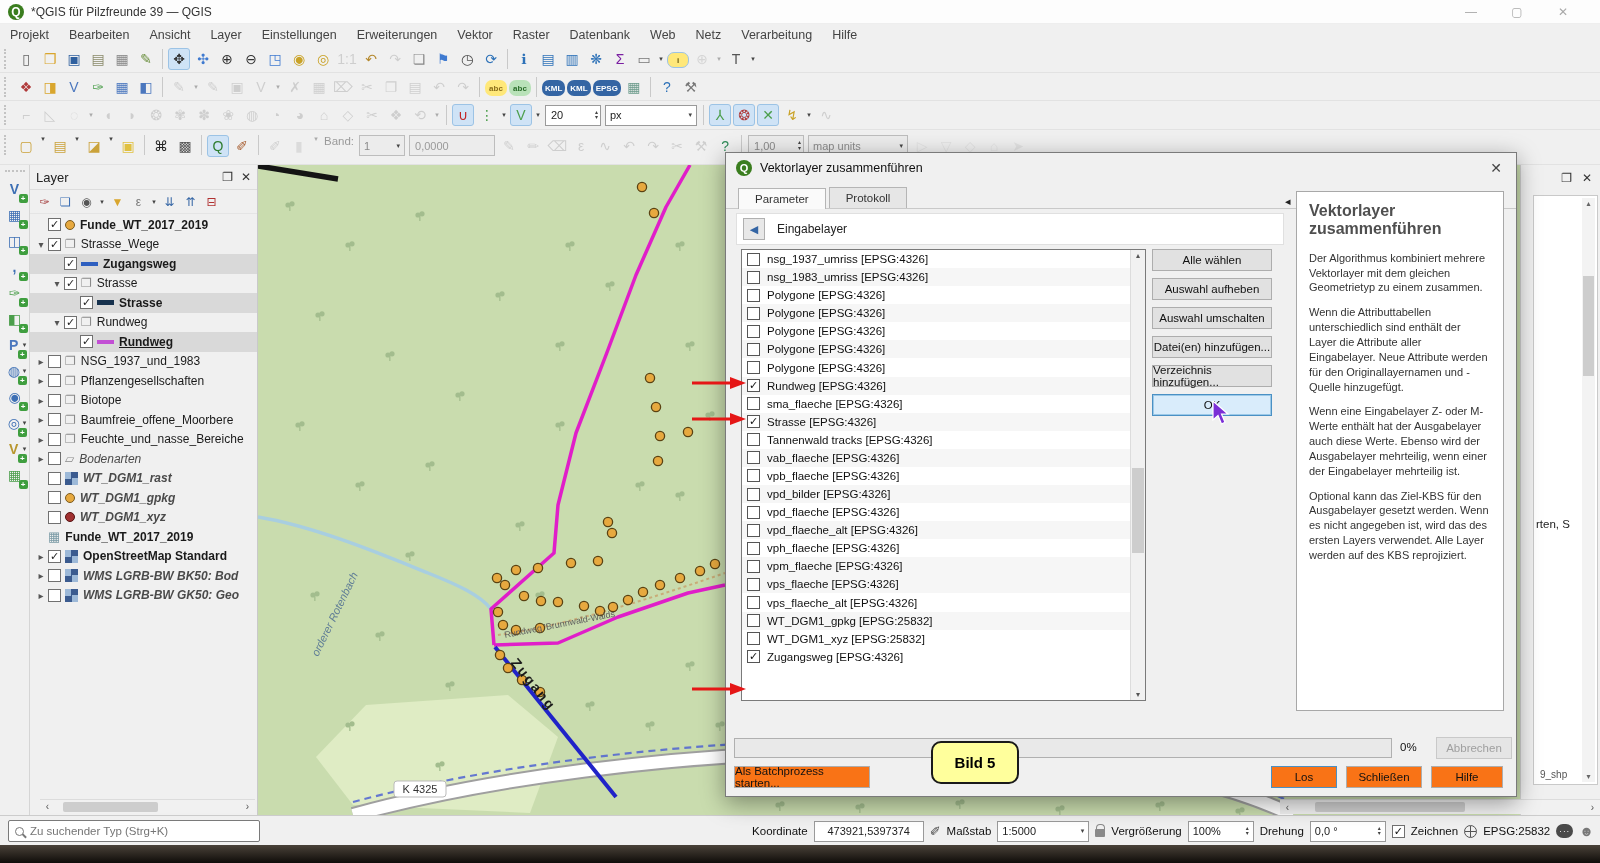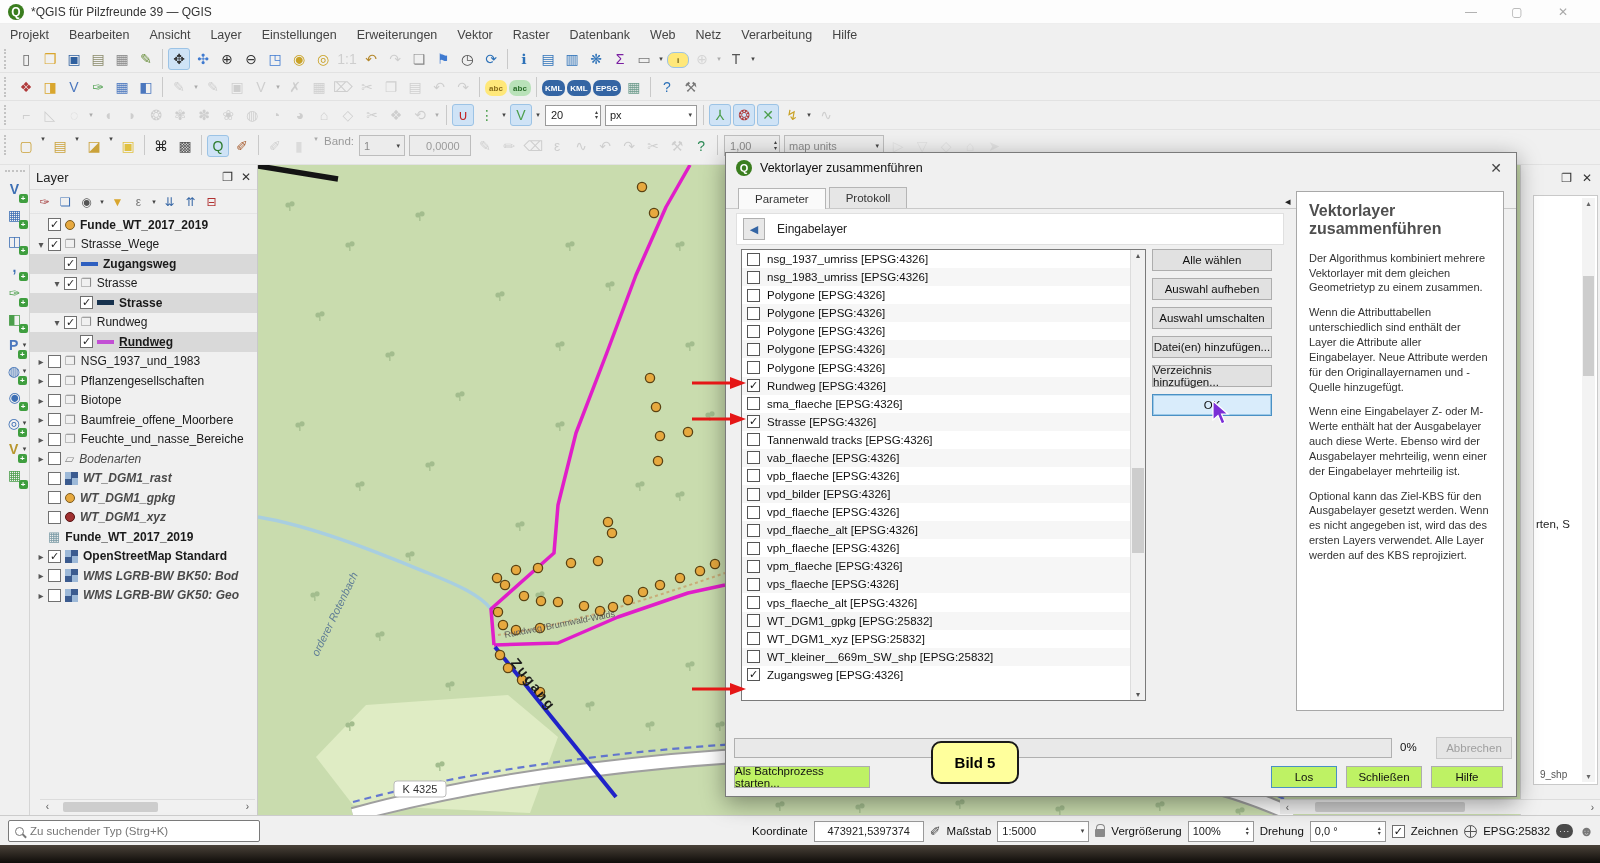--- a/index.html
+++ b/index.html
@@ -25,21 +25,21 @@
   .tb-h{width:6px;height:20px;border-left:2px dotted #c3c3c3;margin:0 4px;flex:none}
   .tb-sep{width:1px;height:20px;background:#c9c9c9;margin:0 4px;flex:none}
   .tb-dd{width:10px;font-size:7px;color:#444;display:flex;align-items:center;justify-content:center;flex:none}
   .tb-dd.d{opacity:.4}
   .tb-spin{height:21px;width:56px;border:1px solid #9a9a9a;background:#fff;font-size:11px;display:flex;align-items:center;justify-content:space-between;padding:0 2px 0 5px;flex:none;margin:0 2px}
   .tb-spin .ar,.sb-spin .ar{font-size:6px;line-height:.9;white-space:pre;color:#444;text-align:center}
   .tb-combo{height:21px;border:1px solid #9a9a9a;background:#fff;font-size:11px;display:flex;align-items:center;justify-content:space-between;padding:0 4px;flex:none;margin:0 2px}
   .tb-combo .ca{font-size:7px;color:#444}
   .tb-spin.d,.tb-combo.d,.tb-txt.d{background:#ececec;color:#8a8a8a;border-color:#bdbdbd}
   .tb-lbl{font-size:11.5px;color:#9a9a9a;margin:0 3px;flex:none}
-  .tb-txt{height:21px;width:62px;border:1px solid #bdbdbd;background:#ececec;color:#9a9a9a;font-size:11px;display:flex;align-items:center;padding:0 16px;flex:none;margin:0 2px}
+  .tb-txt{height:21px;width:86px;border:1px solid #bdbdbd;background:#ececec;color:#9a9a9a;font-size:11px;display:flex;align-items:center;padding:0 5px;flex:none;margin:0 2px}
   
   #vtb{left:0;top:165px;width:30px;height:650px;background:#f0f0f0;border-right:1px solid #d5d5d5;display:flex;flex-direction:column;align-items:center;padding-top:3px}
   #vtb .hnd{width:20px;border-top:2px dotted #c3c3c3;margin:2px 0 4px}
   .vrow{display:flex;align-items:center;margin:2px 0}
   .v-i{width:22px;height:22px;font-size:14px;font-weight:bold;display:flex;align-items:center;justify-content:center;position:relative}
   .v-i::after{content:"+";position:absolute;right:-2px;bottom:-3px;width:9px;height:9px;background:#3f9e3f;color:#fff;font-size:8px;font-weight:bold;border-radius:2px;display:flex;align-items:center;justify-content:center;line-height:1}
   .v-dd{font-size:7px;color:#444;margin-left:-2px}
   
   #lpanel{left:30px;top:165px;width:228px;height:650px;background:#f0f0f0;border-right:1px solid #c9c9c9}
   #lp-head{height:25px;display:flex;align-items:center;padding:0 6px;border-bottom:1px solid #ddd}
@@ -108,21 +108,21 @@
   #dhelp{position:absolute;left:570px;top:38px;width:208px;height:520px;background:#fff;border:1px solid #a8a8a8;padding:10px 12px;overflow:hidden}
   #dhelp h2{font-size:16px;line-height:1.15;color:#4f4f4f;margin-bottom:12px;font-weight:bold}
   #dhelp p{font-size:11px;line-height:1.35;color:#333;margin-bottom:10px}
   #dprogress{position:absolute;left:8px;top:585px;width:658px;height:20px;background:#e9e9e9;border:1px solid #b0b0b0}
   #dprogress-pct{position:absolute;left:674px;top:588px;font-size:11.5px;color:#111}
   #cancel-btn{position:absolute;left:710px;top:584px;width:76px;height:22px;background:#e5e5e5;border:1px solid #c9c9c9;color:#9f9f9f;font-size:11.5px;display:flex;align-items:center;justify-content:center}
   #batch-btn{position:absolute;left:8px;top:613px;width:136px;height:22px}
   #run-btn{position:absolute;left:545px;top:613px;width:66px;height:22px;border:1px solid #4a90c4}
   #close-btn{position:absolute;left:620px;top:613px;width:76px;height:22px}
   #help-btn{position:absolute;left:705px;top:613px;width:72px;height:22px}
-  .wbtn2{background:#bef264;border:1px solid #adadad;font-size:11.5px;color:#111;display:flex;align-items:center;justify-content:center}
+  .wbtn2{background:#f97316;border:1px solid #adadad;font-size:11.5px;color:#111;display:flex;align-items:center;justify-content:center}
   #bild-badge{position:absolute;left:205px;top:588px;width:88px;height:43px;background:#ffff9c;border:2px solid #1a1a1a;border-radius:10px;display:flex;align-items:center;justify-content:center;font-size:15px;font-weight:bold;color:#000;z-index:8}
   #cursor{position:absolute;left:486px;top:248px;z-index:9}
   
   #arrows{left:690px;top:370px;width:60px;height:330px;z-index:9;pointer-events:none}
   
   #statusbar{left:0;top:815px;width:1600px;height:30px;background:#f0f0f0;border-top:1px solid #cccccc;display:flex;align-items:center}
   #sb-search{position:absolute;left:8px;top:4px;width:252px;height:22px;background:#fff;border:1px solid #7a7a7a;border-radius:2px;display:flex;align-items:center;padding:0 6px;gap:6px}
   #sb-search input{border:none;outline:none;font-size:11.5px;color:#555;width:200px;font-family:inherit;background:transparent}
   .mag{width:9px;height:9px;border:1.5px solid #777;border-radius:50%;position:relative;flex:none}
   .mag::after{content:"";position:absolute;width:5px;height:1.5px;background:#777;transform:rotate(45deg);right:-4px;bottom:-2px}
@@ -760,24 +760,20 @@
         <div class="dl-lab">vps_flaeche_alt [EPSG:4326]</div>
       </div>
       <div class="dl-row alt">
         <div class="dl-cb"></div>
         <div class="dl-lab">WT_DGM1_gpkg [EPSG:25832]</div>
       </div>
       <div class="dl-row">
         <div class="dl-cb"></div>
         <div class="dl-lab">WT_DGM1_xyz [EPSG:25832]</div>
       </div>
-      <div class="dl-row alt">
-        <div class="dl-cb"></div>
-        <div class="dl-lab">WT_kleiner__669m_SW_shp [EPSG:25832]</div>
-      </div>
       <div class="dl-row">
         <div class="dl-cb on">✓</div>
         <div class="dl-lab">Zugangsweg [EPSG:4326]</div>
       </div>
     </div>
   <div id="dactions">
       <div class="dbtn">Alle wählen</div>
       <div class="dbtn">Auswahl aufheben</div>
       <div class="dbtn">Auswahl umschalten</div>
       <div class="dbtn">Datei(en) hinzufügen...</div>

